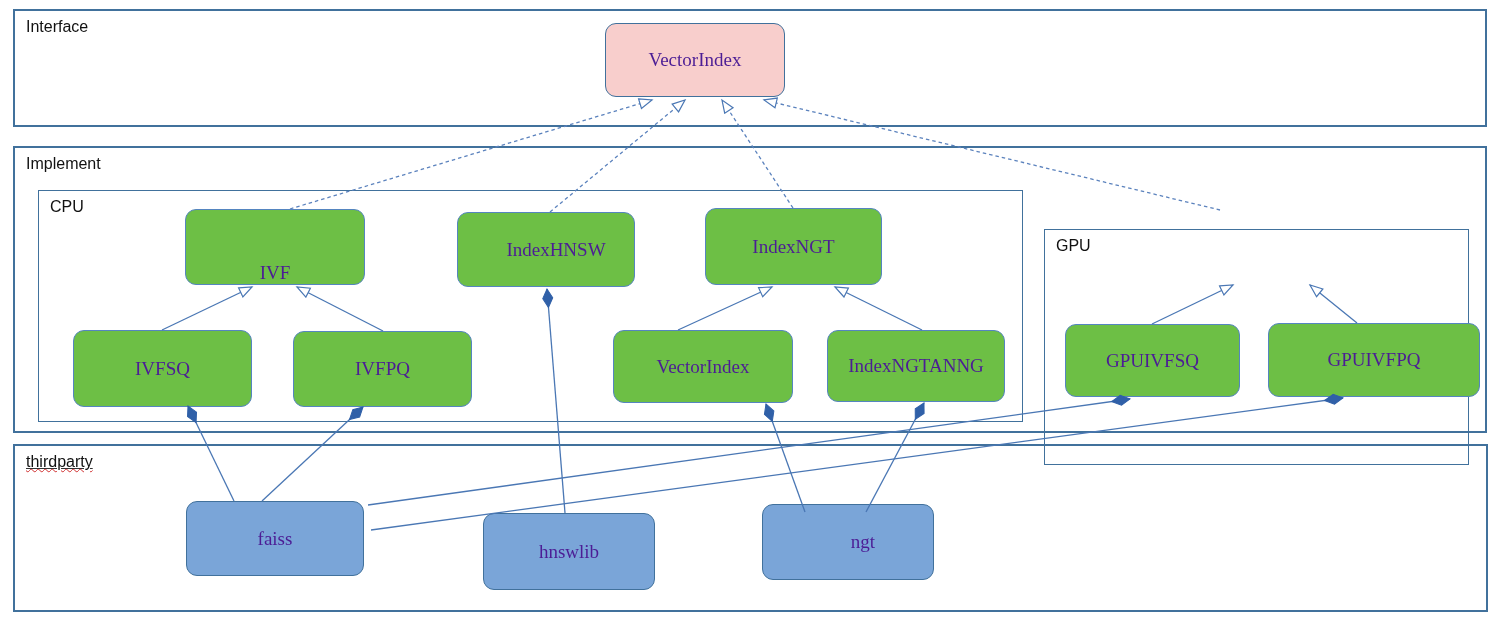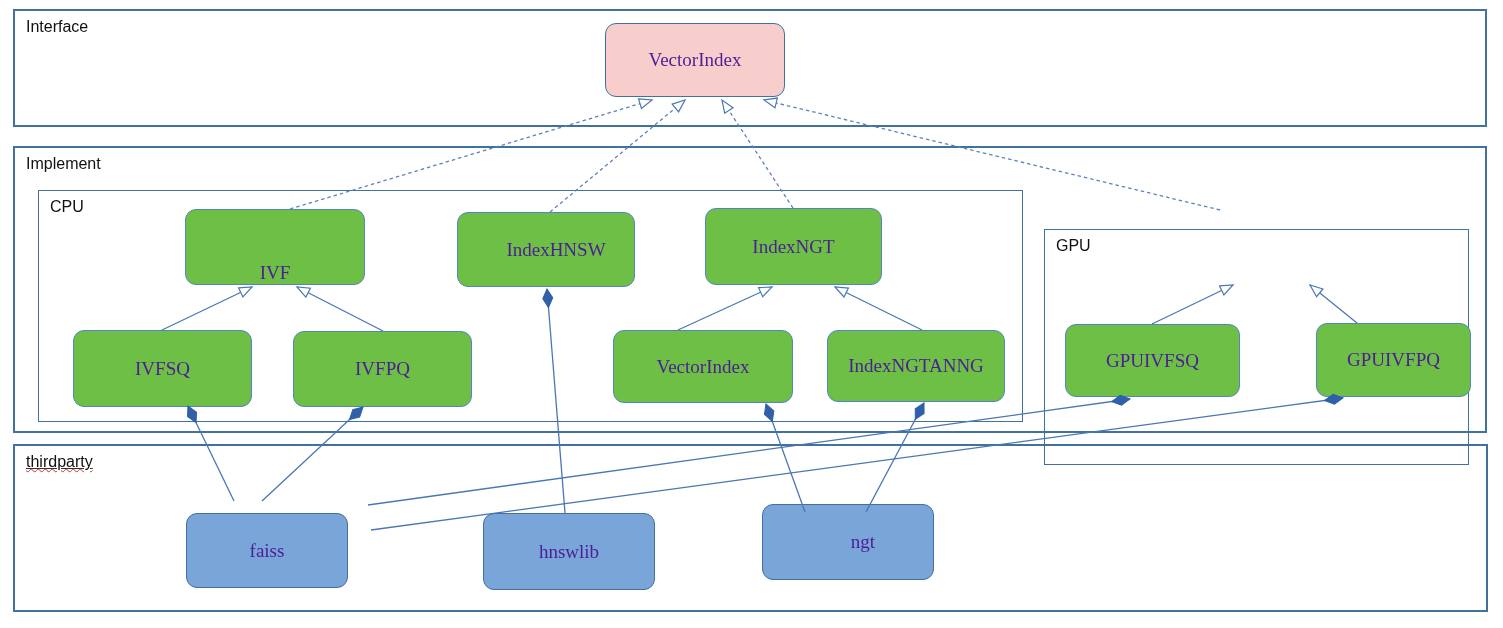--- a/index.html
+++ b/index.html
@@ -98,25 +98,25 @@
 
   <div class="node green" style="left:827px;top:330px;width:178px;height:72px;">
     <span>IndexNGTANNG</span>
   </div>
 
 
   <div class="node green" style="left:1065px;top:324px;width:175px;height:73px;">
     <span>GPUIVFSQ</span>
   </div>
 
-  <div class="node green" style="left:1316px;top:323px;width:155px;height:74px;">
+  <div class="node green" style="left:1268px;top:323px;width:212px;height:74px;">
     <span>GPUIVFPQ</span>
   </div>
 
-  <div class="node blue" style="left:186px;top:513px;width:162px;height:75px;">
+  <div class="node blue" style="left:186px;top:501px;width:178px;height:75px;">
     <span>faiss</span>
   </div>
 
   <div class="node blue" style="left:483px;top:513px;width:172px;height:77px;">
     <span>hnswlib</span>
   </div>
 
   <div class="node blue" style="left:762px;top:504px;width:172px;height:76px;padding-left:30px;">
     <span>ngt</span>
   </div>

